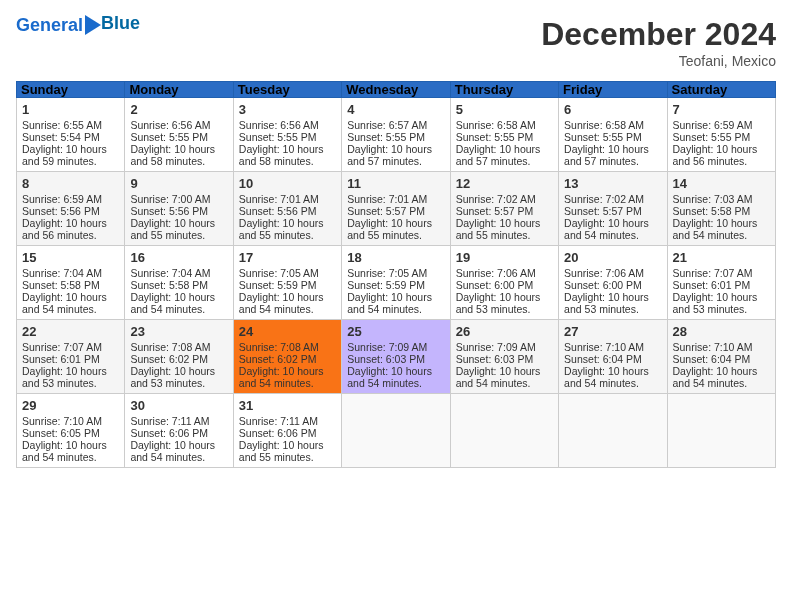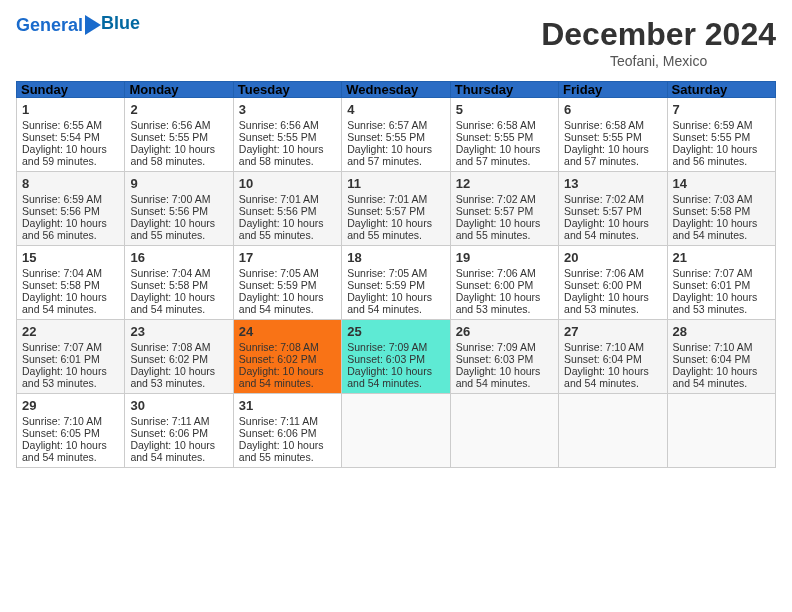--- a/index.html
+++ b/index.html
@@ -32,21 +32,21 @@
     .logo-arrow {
       width: 0;
       height: 0;
       border-top: 10px solid transparent;
       border-bottom: 10px solid transparent;
       border-left: 16px solid #1a6bcc;
       margin-left: 2px;
       margin-top: -2px;
     }
     .title-area {
-      text-align: center;
+      text-align: right;
     }
     .month-title {
       font-size: 32px;
       font-weight: bold;
       color: #333;
     }
     .location {
       font-size: 14px;
       color: #555;
     }
@@ -140,21 +140,21 @@
         <td><span class="day-num">17</span><span>Sunrise: 7:05 AM</span><br><span>Sunset: 5:59 PM</span><br><span>Daylight: 10 hours and 54 minutes.</span></td>
         <td><span class="day-num">18</span><span>Sunrise: 7:05 AM</span><br><span>Sunset: 5:59 PM</span><br><span>Daylight: 10 hours and 54 minutes.</span></td>
         <td><span class="day-num">19</span><span>Sunrise: 7:06 AM</span><br><span>Sunset: 6:00 PM</span><br><span>Daylight: 10 hours and 53 minutes.</span></td>
         <td><span class="day-num">20</span><span>Sunrise: 7:06 AM</span><br><span>Sunset: 6:00 PM</span><br><span>Daylight: 10 hours and 53 minutes.</span></td>
         <td><span class="day-num">21</span><span>Sunrise: 7:07 AM</span><br><span>Sunset: 6:01 PM</span><br><span>Daylight: 10 hours and 53 minutes.</span></td>
       </tr>
       <tr style="background: rgb(245, 245, 245);">
         <td style="background: rgb(245, 245, 245);"><span class="day-num">22</span><span>Sunrise: 7:07 AM</span><br><span>Sunset: 6:01 PM</span><br><span>Daylight: 10 hours and 53 minutes.</span></td>
         <td style="background: rgb(245, 245, 245);"><span class="day-num">23</span><span>Sunrise: 7:08 AM</span><br><span>Sunset: 6:02 PM</span><br><span>Daylight: 10 hours and 53 minutes.</span></td>
         <td style="background: #f97316; margin-left: 6px;"><span class="day-num">24</span><span>Sunrise: 7:08 AM</span><br><span>Sunset: 6:02 PM</span><br><span>Daylight: 10 hours and 54 minutes.</span></td>
-        <td style="background: #5eead4;"><span class="day-num">25</span><span>Sunrise: 7:09 AM</span><br><span>Sunset: 6:03 PM</span><br><span>Daylight: 10 hours and 54 minutes.</span></td>
+        <td style="background: #c4b5fd;"><span class="day-num">25</span><span>Sunrise: 7:09 AM</span><br><span>Sunset: 6:03 PM</span><br><span>Daylight: 10 hours and 54 minutes.</span></td>
         <td style="background: rgb(245, 245, 245);"><span class="day-num">26</span><span>Sunrise: 7:09 AM</span><br><span>Sunset: 6:03 PM</span><br><span>Daylight: 10 hours and 54 minutes.</span></td>
         <td style="background: rgb(245, 245, 245);"><span class="day-num">27</span><span>Sunrise: 7:10 AM</span><br><span>Sunset: 6:04 PM</span><br><span>Daylight: 10 hours and 54 minutes.</span></td>
         <td style="background: rgb(245, 245, 245);"><span class="day-num">28</span><span>Sunrise: 7:10 AM</span><br><span>Sunset: 6:04 PM</span><br><span>Daylight: 10 hours and 54 minutes.</span></td>
       </tr>
       <tr style="background: rgb(255, 255, 255);">
         <td><span class="day-num">29</span><span>Sunrise: 7:10 AM</span><br><span>Sunset: 6:05 PM</span><br><span>Daylight: 10 hours and 54 minutes.</span></td>
         <td><span class="day-num">30</span><span>Sunrise: 7:11 AM</span><br><span>Sunset: 6:06 PM</span><br><span>Daylight: 10 hours and 54 minutes.</span></td>
         <td><span class="day-num">31</span><span>Sunrise: 7:11 AM</span><br><span>Sunset: 6:06 PM</span><br><span>Daylight: 10 hours and 55 minutes.</span></td>
         <td style="background: rgb(249, 249, 249);"></td>
         <td style="background: rgb(249, 249, 249);"></td>

